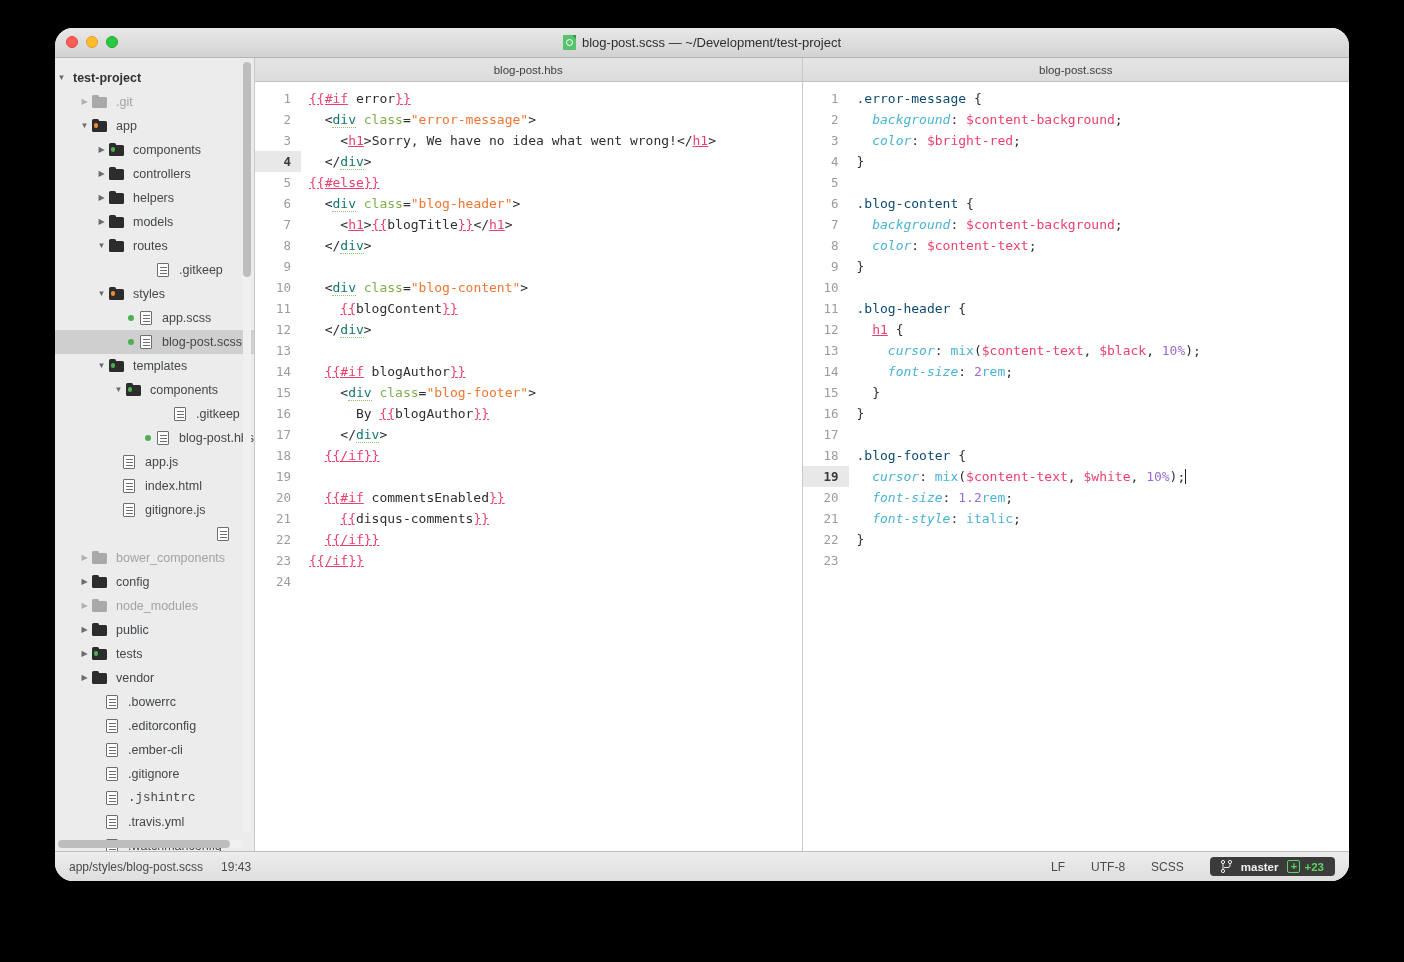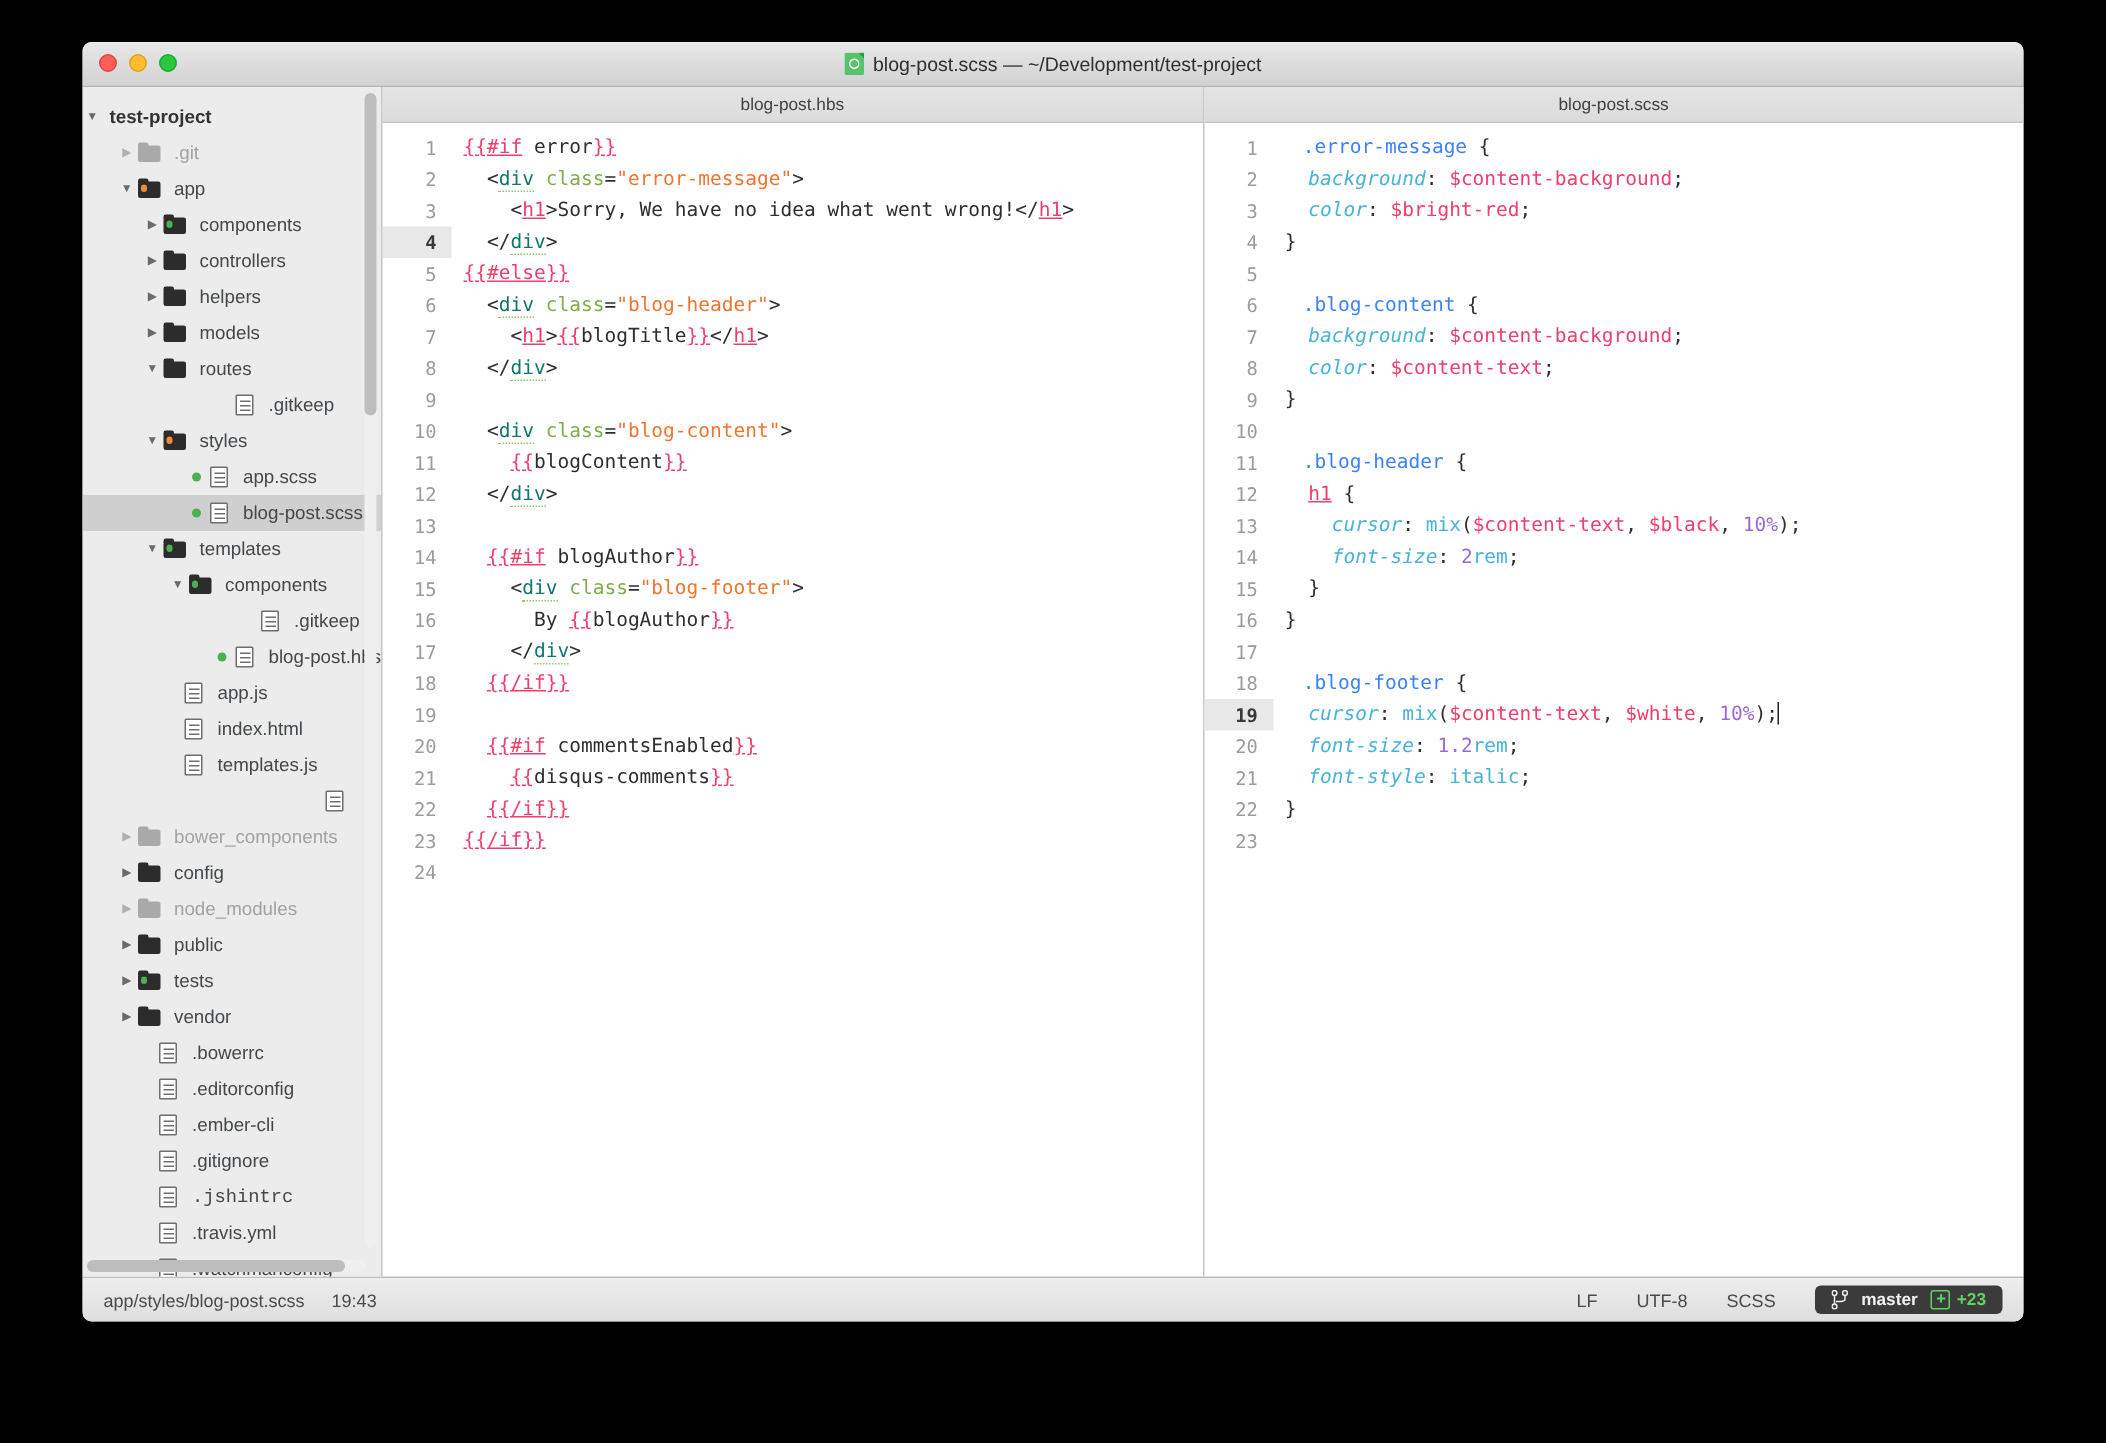--- a/index.html
+++ b/index.html
@@ -7,21 +7,21 @@
     width: 1404px; height: 962px;
     background: #000;
     font-family: "Liberation Sans", sans-serif;
     overflow: hidden;
   }
   .window {
     position: absolute;
     left: 55px; top: 28px;
     width: 1294px; height: 853px;
     background: #fff;
-    border-radius: 6px;
+    border-radius: 18px;
     overflow: hidden;
     box-shadow: 0 10px 40px rgba(0,0,0,.55);
     display: flex; flex-direction: column;
   }
   
   .titlebar {
     height: 30px; flex: 0 0 30px;
     background: linear-gradient(to bottom, #e8e8e8 0%, #d2d2d2 100%);
     border-bottom: 1px solid #b4b4b4;
     position: relative;
@@ -174,21 +174,21 @@
   .ln-row.active .gutter { background: #e8e8e8; color: #3a3a3a; font-weight: bold; }
   .code { white-space: pre; padding-left: 8px; }
   
   .t-mustache { color: #ec3f6b; text-decoration: underline; text-decoration-color: #ec3f6b; }
   .t-tag      { color: #ec3f6b; text-decoration: underline; }
   .t-tagdot   { color: #0f766e; border-bottom: 1.5px dotted #8fc66b; }
   .t-punct    { color: #2e2e2e; }
   .t-attr     { color: #7fae4b; }
   .t-string   { color: #ef7530; }
   .t-text     { color: #2e2e2e; }
-  .t-sel      { color: #3b82f6; margin-left: 12px; }
+  .t-sel      { color: #0c4a6e; }
   .t-prop     { color: #49b3d4; font-style: italic; }
   .t-var      { color: #ec3f6b; }
   .t-num      { color: #9a6ad4; }
   .t-fn       { color: #49b3d4; }
   .t-val      { color: #49b3d4; }
   .t-brace    { color: #2e2e2e; }
   .caret {
     display: inline-block; width: 1px; height: 15px;
     background: #222; vertical-align: -3px;
   }
@@ -389,21 +389,21 @@
               <span class="file"></span>
             </span>
             <span class="lbl">index.html</span>
           </div>
           <div class="row" style="padding-left: 40px;">
             <span class="twisty empty">▶</span>
             <span class="dot"></span>
             <span class="ficon">
               <span class="file"></span>
             </span>
-            <span class="lbl">templates.js</span>
+            <span class="lbl">gitignore.js</span>
           </div>
           <div class="row" style="padding-left: 40px; gap: 47px;">
             <span class="twisty empty">▶</span>
             <span class="dot"></span>
             <span class="ficon">
               <span class="file"></span>
             </span>
             <span class="lbl">router.js</span>
           </div>
           <div class="row" style="padding-left: 23px;">

